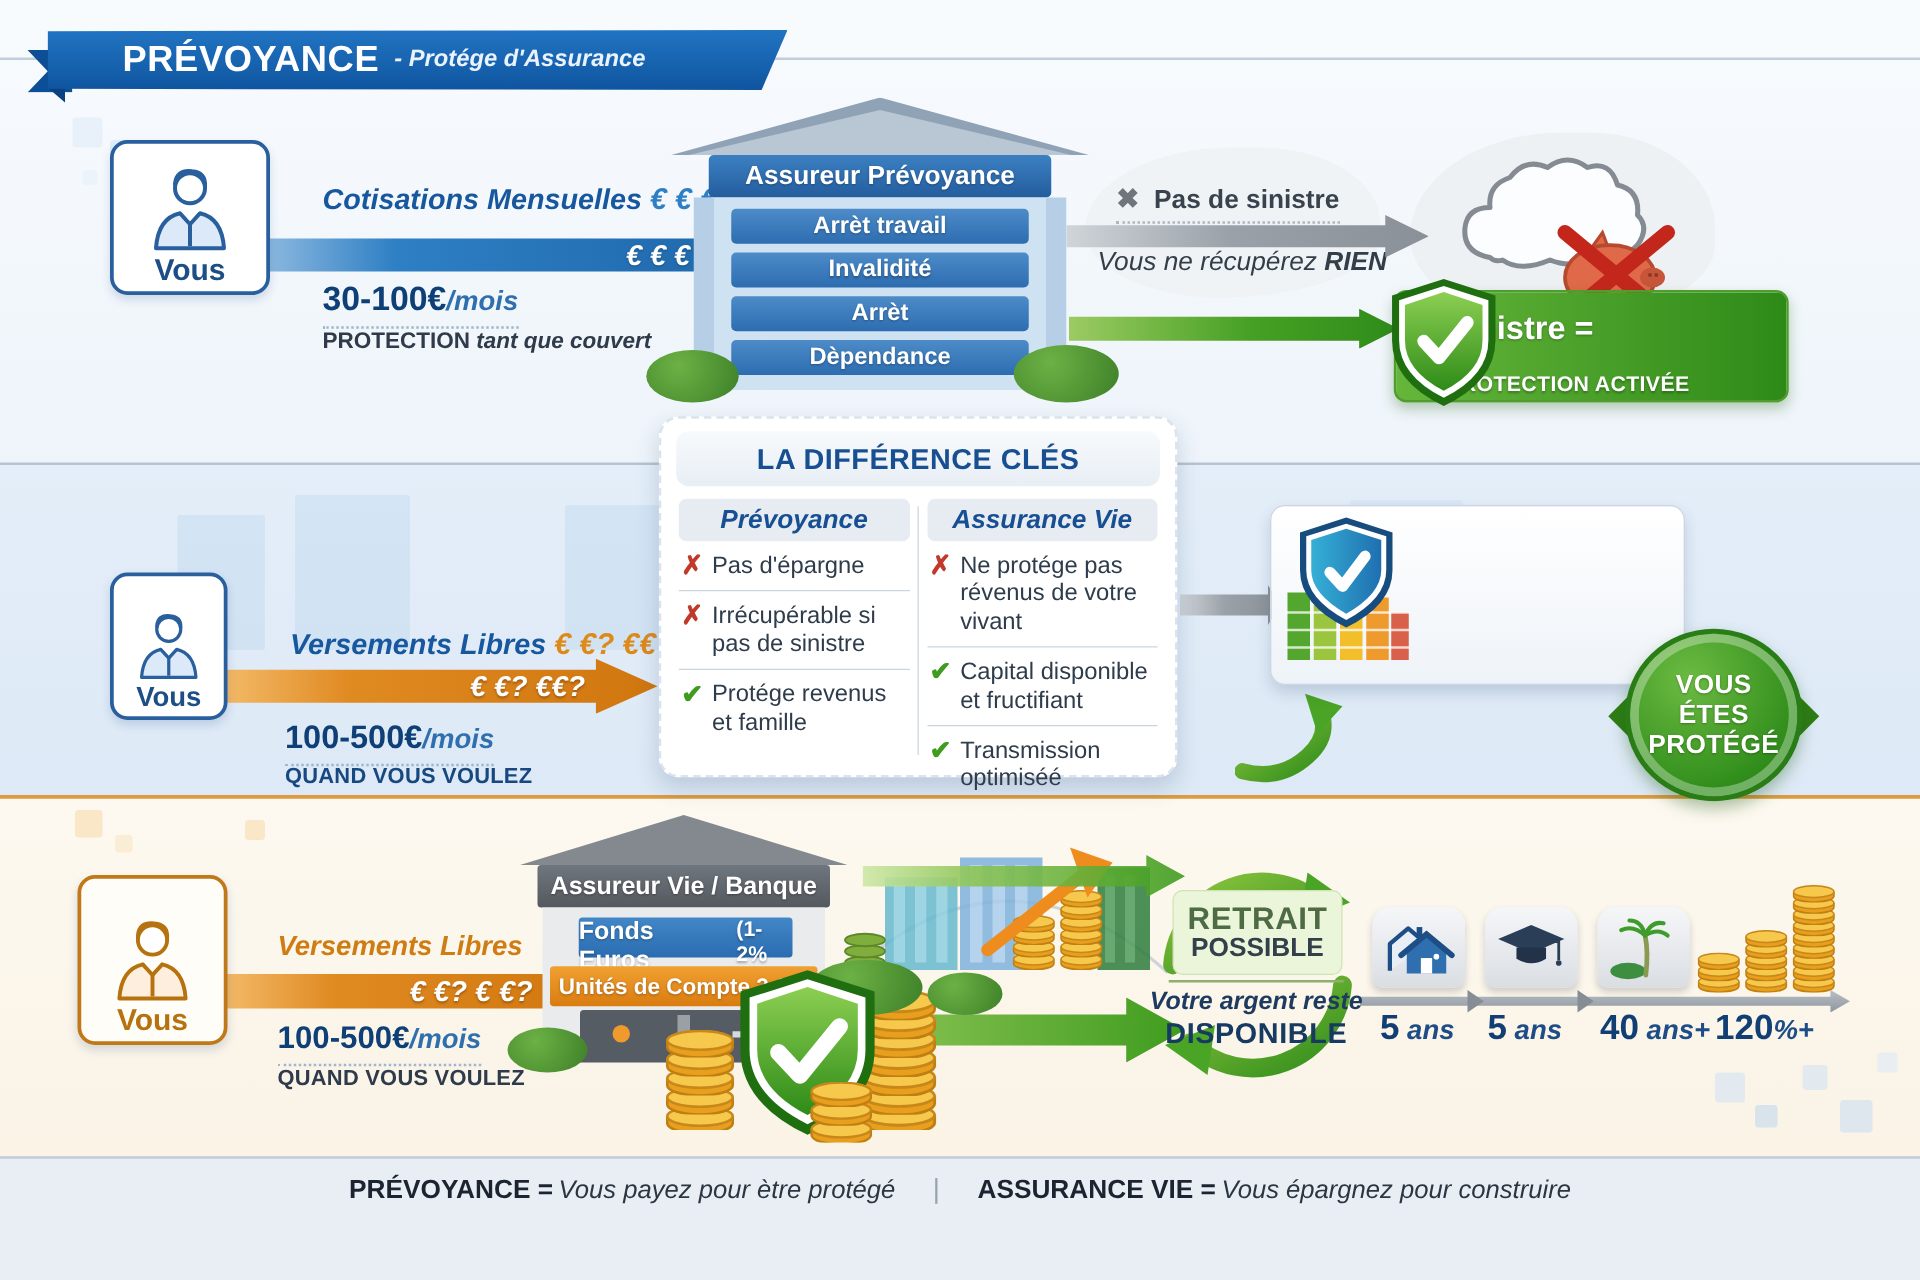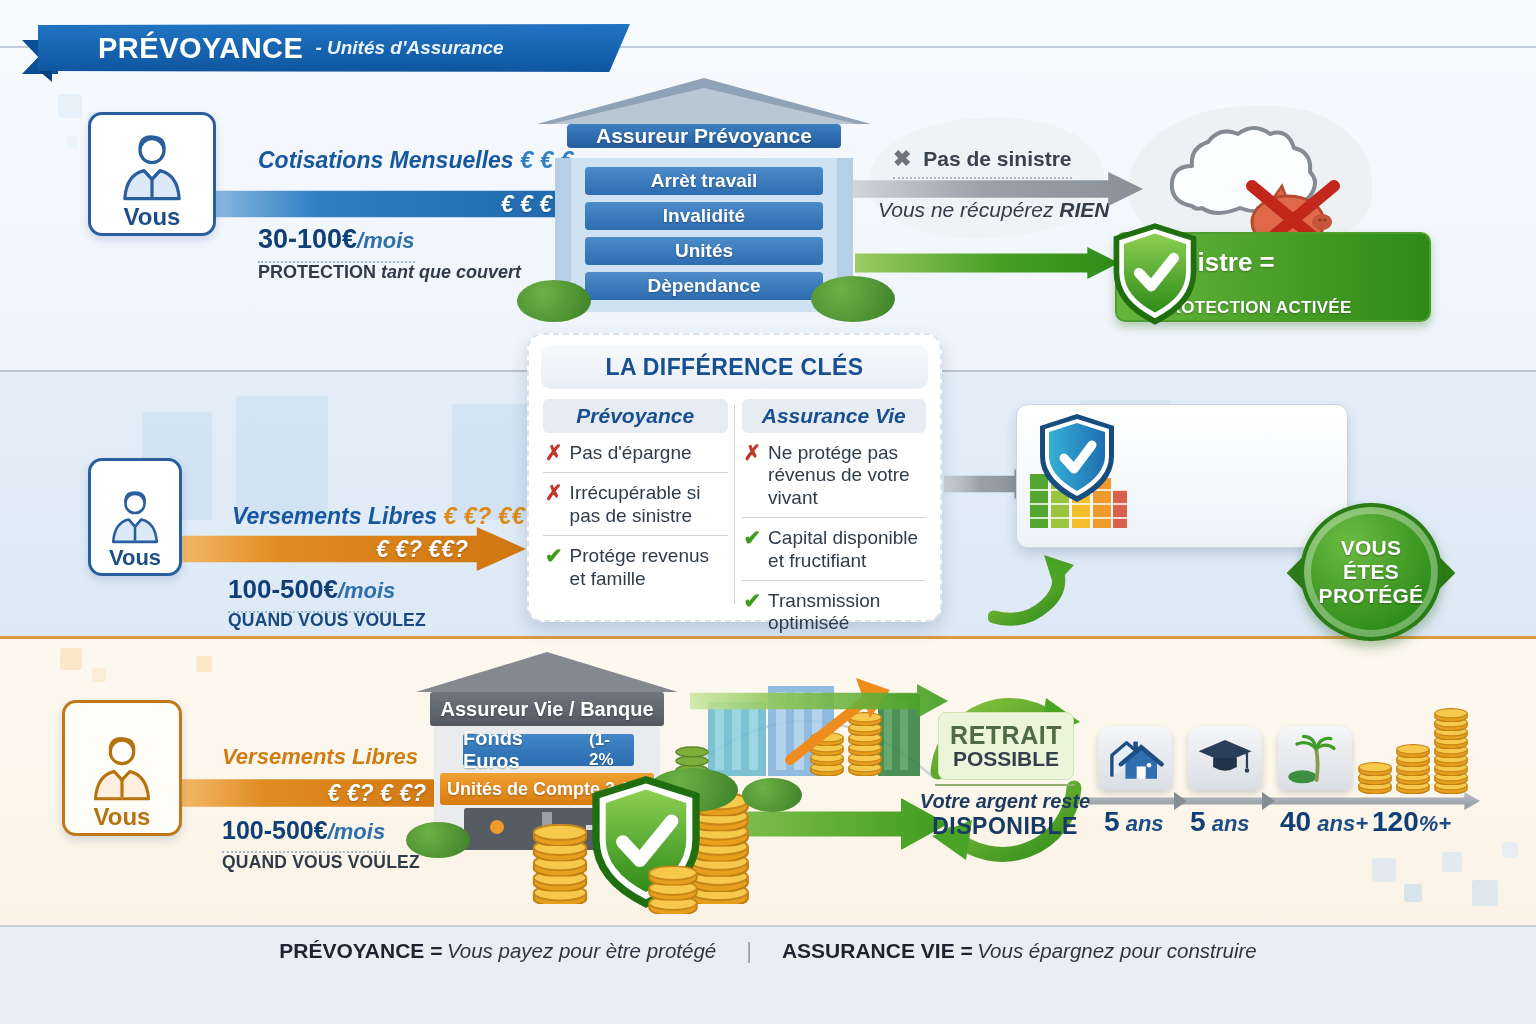--- a/index.html
+++ b/index.html
@@ -60,21 +60,21 @@
   .amount .unit{font-style:italic;font-size:22px;color:#2f6fae;font-weight:700;}
   .cond{font-size:18px;color:#2f3b4a;}
   .cond b{font-weight:800;}
   .cond i{font-style:italic;font-weight:600;}
   
   .building1{left:543px;top:78px;width:322px;height:234px;z-index:3;}
   .b1-roof{left:-6px;top:0;width:334px;height:46px;background:#90a2b5;
     clip-path:polygon(0 100%,50% 0,100% 100%);}
   .b1-roof-in{left:8px;top:10px;width:306px;height:36px;background:#b9c6d4;
     clip-path:polygon(0 100%,50% 0,100% 100%);}
-  .b1-sign{left:24px;top:46px;right:24px;height:24px;background:linear-gradient(180deg,#3c80c2,#235d9e);
+  .b1-sign{left:24px;top:46px;right:24px;height:34px;background:linear-gradient(180deg,#3c80c2,#235d9e);
     border-radius:4px;color:#fff;font-weight:800;font-size:21px;display:flex;align-items:center;
     justify-content:center;text-shadow:0 1px 2px rgba(0,0,0,.3);}
   .b1-body{left:12px;top:80px;right:12px;bottom:0;border-radius:0 0 4px 4px;
     background:linear-gradient(90deg,#b7cfe6 0 16px,#cfe2f2 16px calc(100% - 16px),#b7cfe6 calc(100% - 16px));
     padding:9px 30px;box-sizing:border-box;display:flex;flex-direction:column;gap:7px;}
   .b1-bar{height:28px;border-radius:4px;background:linear-gradient(180deg,#4d8cc8,#2d6cb0);
     color:#fff;font-weight:800;font-size:19px;display:flex;align-items:center;justify-content:center;
     text-shadow:0 1px 2px rgba(0,0,0,.3);}
   .bush{background:radial-gradient(circle at 35% 30%,#6cb145,#3c7f28);border-radius:50%;z-index:4;}
   
@@ -124,21 +124,21 @@
   
   .bank{left:424px;top:652px;width:246px;height:198px;z-index:3;}
   .bk-roof{left:-8px;top:0;width:262px;height:40px;background:#84898f;
     clip-path:polygon(0 100%,50% 0,100% 100%);}
   .bk-sign{left:6px;top:40px;right:6px;height:34px;background:linear-gradient(180deg,#70767d,#53595f);
     border-radius:3px;color:#fff;font-weight:800;font-size:20px;display:flex;align-items:center;
     justify-content:center;text-shadow:0 1px 2px rgba(0,0,0,.35);}
   .bk-body{left:10px;top:74px;right:10px;bottom:0;background:#e9ebed;border-radius:0 0 4px 4px;}
   .bk-blue{position:absolute;left:16px;right:26px;top:8px;height:32px;border-radius:3px;
     background:linear-gradient(180deg,#4287c7,#2a6cb0);color:#fff;font-weight:800;font-size:20px;
-    display:flex;align-items:center;justify-content:center;gap:5px;text-shadow:0 1px 2px rgba(0,0,0,.3);margin-left:13px;}
+    display:flex;justify-content:center;gap:5px;text-shadow:0 1px 2px rgba(0,0,0,.3);margin-left:13px;}
   .bk-blue .rate{font-size:17px;font-weight:700;}
   .bk-orange{position:absolute;left:6px;right:6px;top:47px;height:32px;border-radius:3px;
     background:linear-gradient(180deg,#f0a032,#d97c10);color:#fff;font-weight:800;font-size:18px;
     display:flex;align-items:center;justify-content:center;text-shadow:0 1px 2px rgba(0,0,0,.3);}
   .bk-store{position:absolute;left:30px;right:30px;bottom:0;height:42px;background:#565c63;border-radius:3px 3px 0 0;}
   .bk-door{position:absolute;left:50%;transform:translateX(-50%);bottom:0;width:10px;height:38px;background:#9aa0a6;}
   .bk-dot{position:absolute;width:14px;height:14px;border-radius:50%;background:#ef9a2c;top:12px;}
   .bk-dash{position:absolute;width:22px;height:5px;background:#d6d9dc;top:17px;}
   
   .retrait-box{left:938px;top:712px;width:134px;height:66px;background:#eaf5da;border:1px solid #cfe4b4;
@@ -222,21 +222,21 @@
 
   <div class="abs sky" style="left:142px;top:412px;width:70px;height:108px;"></div>
   <div class="abs sky" style="left:236px;top:396px;width:92px;height:124px;"></div>
   <div class="abs sky" style="left:452px;top:404px;width:80px;height:116px;"></div>
   <div class="abs sky" style="left:840px;top:408px;width:64px;height:100px;opacity:.28;"></div>
   <div class="abs sky" style="left:1080px;top:400px;width:90px;height:60px;opacity:.25;"></div>
 
   <div class="abs ribbon-tail"></div>
   <div class="abs ribbon">
     <span class="rib-title">PRÉVOYANCE</span>
-    <span class="rib-sub">- Unités d'Assurance</span>
+    <span class="rib-sub">- Protége d'Assurance</span>
   </div>
   <div class="abs ribbon-fold"></div>
 
   <div class="abs person-box" style="left:88px;top:112px;width:122px;height:118px;">
     <svg width="80" height="80" style="color:#2a5f9e;--pbody:#dbe9f8;">
         <use href="#sym-person"></use>
       </svg>
     <span class="person-label">Vous</span>
   </div>
 
@@ -257,21 +257,21 @@
     <i>tant que couvert</i>
   </div>
 
   <div class="abs building1">
     <div class="abs b1-roof"></div>
     <div class="abs b1-roof-in"></div>
     <div class="abs b1-sign">Assureur Prévoyance</div>
     <div class="abs b1-body">
       <div class="b1-bar">Arrèt travail</div>
       <div class="b1-bar">Invalidité</div>
-      <div class="b1-bar">Unités</div>
+      <div class="b1-bar">Arrèt</div>
       <div class="b1-bar">Dèpendance</div>
     </div>
     <div class="abs bush" style="left:-26px;bottom:-10px;width:74px;height:42px;"></div>
     <div class="abs bush" style="right:-30px;bottom:-10px;width:84px;height:46px;"></div>
   </div>
 
   <div class="abs cloudblob" style="left:1128px;top:106px;width:244px;height:152px;"></div>
   <div class="abs cloudblob" style="left:868px;top:118px;width:236px;height:120px;opacity:.8;"></div>
   <div class="abs arrow gray-arr" style="left:853px;top:172px;width:290px;height:34px;"></div>
   <div class="abs noclaim-label" style="left:893px;top:146px;">

